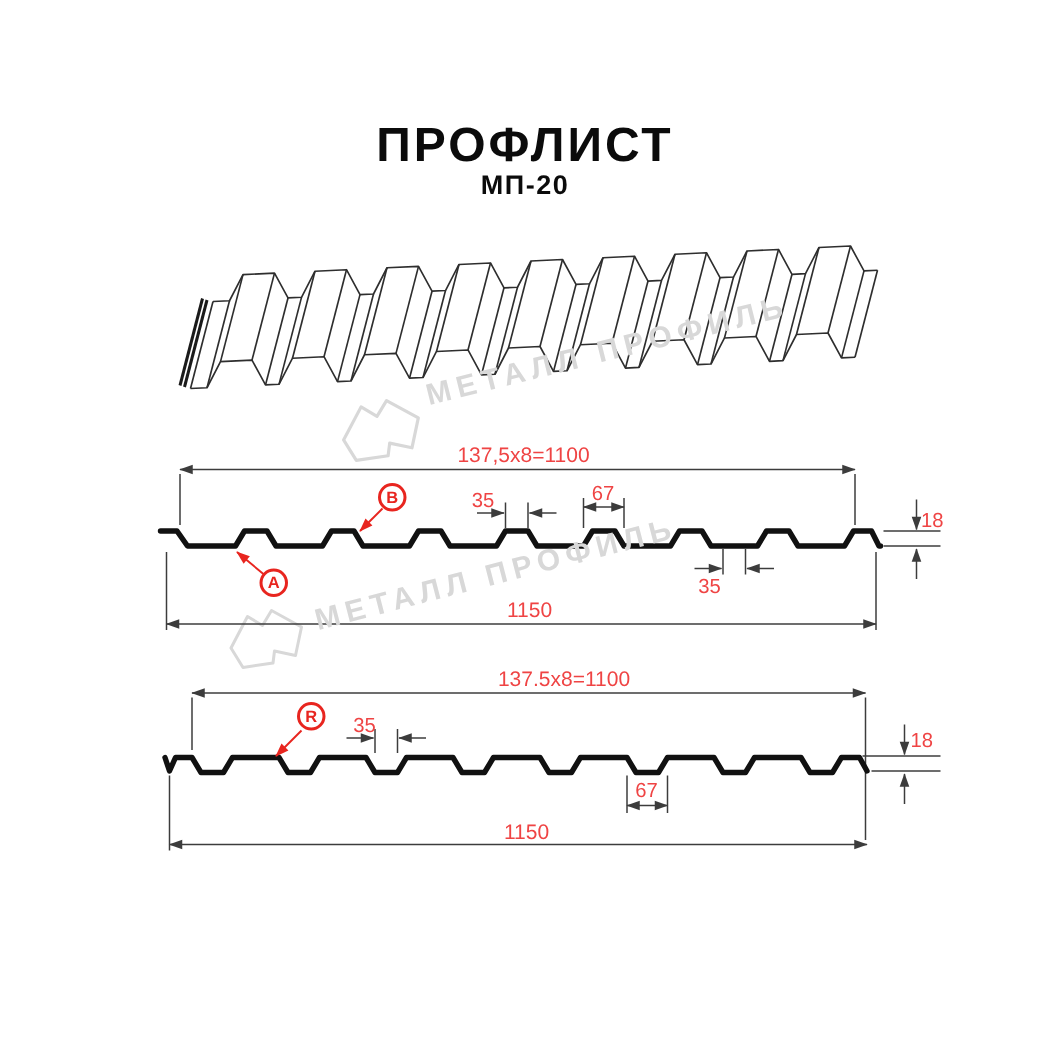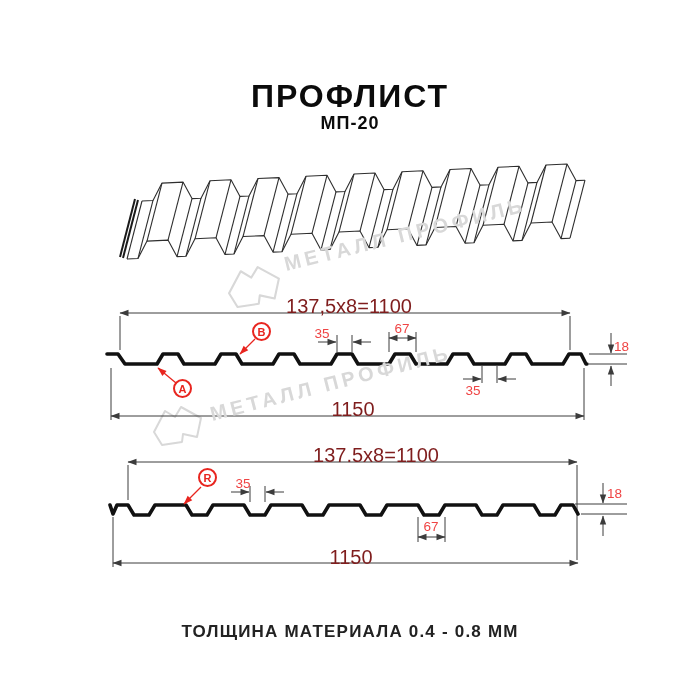--- a/index.html
+++ b/index.html
@@ -4,21 +4,21 @@
 <style>
   html,body{margin:0;padding:0;background:#fff;}
   #stage{position:relative;width:700px;height:700px;background:#ffffff;overflow:hidden;
          font-family:"Liberation Sans",sans-serif;color:#1c1c1c;}
   #linework{position:absolute;left:0;top:0;}
   .txt{position:absolute;line-height:1;white-space:nowrap;}
   .ctr{transform:translateX(-50%);}
   .title{font-size:32px;font-weight:800;letter-spacing:2px;color:#0b0b0b;}
   .subtitle{font-size:18px;font-weight:700;letter-spacing:1px;color:#0b0b0b;}
   .dim{font-size:13.5px;color:#ef4444;}
-  .dimbig{font-size:20px;color:#7f1d1d;}
+  .dimbig{font-size:14px;color:#ef4444;}
   .footer{font-size:17px;font-weight:600;letter-spacing:1.2px;color:#222;}
   .wmtext{font-size:20px;font-weight:800;letter-spacing:4px;color:#d8d8d8;
           transform-origin:0 100%;height:20px;}
   .wm1{transform:rotate(-14deg);}
   .wm2{transform:rotate(-14.5deg);}
   .refcircle{position:absolute;width:19px;height:19px;box-sizing:border-box;
              border:2px solid #e8251f;border-radius:50%;color:#e8251f;
              font-size:11px;font-weight:700;display:flex;align-items:center;
              justify-content:center;background:transparent;}
 </style>
@@ -188,14 +188,13 @@
   <div class="txt dimbig ctr" style="left:352px;top:445px;margin-left:24px;">137.5x8=1100</div>
   <div class="txt dim ctr" style="left:243px;top:477px;">35</div>
   <div class="txt dim" style="left:607px;top:487px;">18</div>
   <div class="txt dim ctr" style="left:431px;top:520px;">67</div>
   <div class="txt dimbig ctr" style="left:351px;top:547px;">1150</div>
 
   <div class="refcircle" style="left:173px;top:379px;">A</div>
   <div class="refcircle" style="left:252px;top:322px;">B</div>
   <div class="refcircle" style="left:198px;top:468px;">R</div>
 
-  <div class="txt footer ctr" style="left:350px;top:623px;">ТОЛЩИНА МАТЕРИАЛА 0.4 - 0.8 ММ</div>
 </div>
 
 </body></html>

